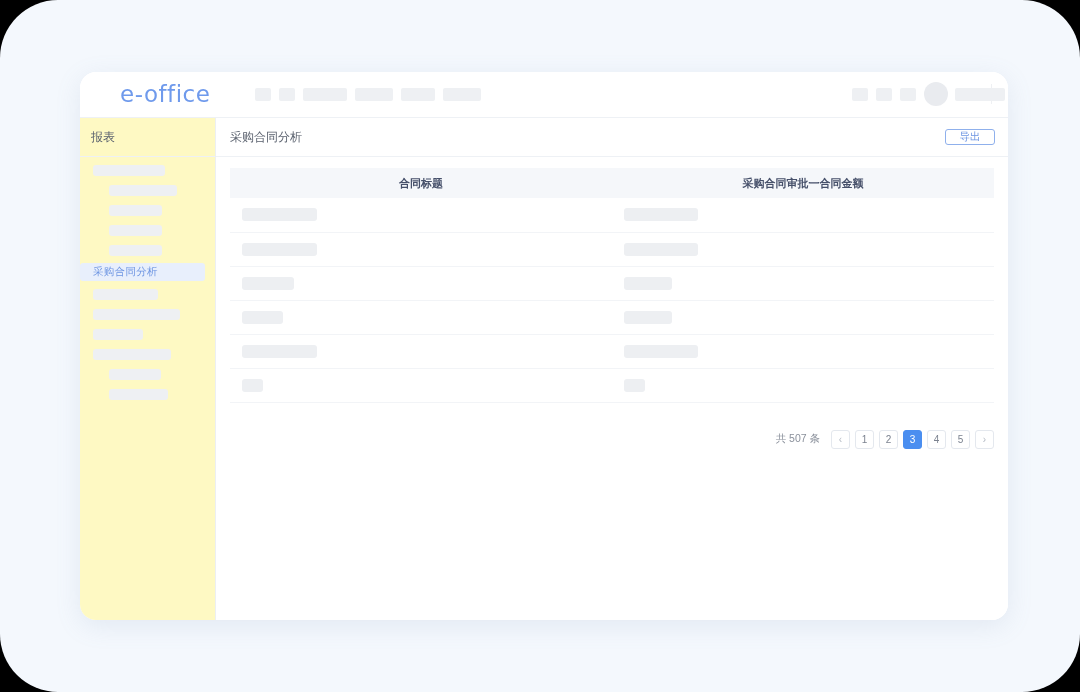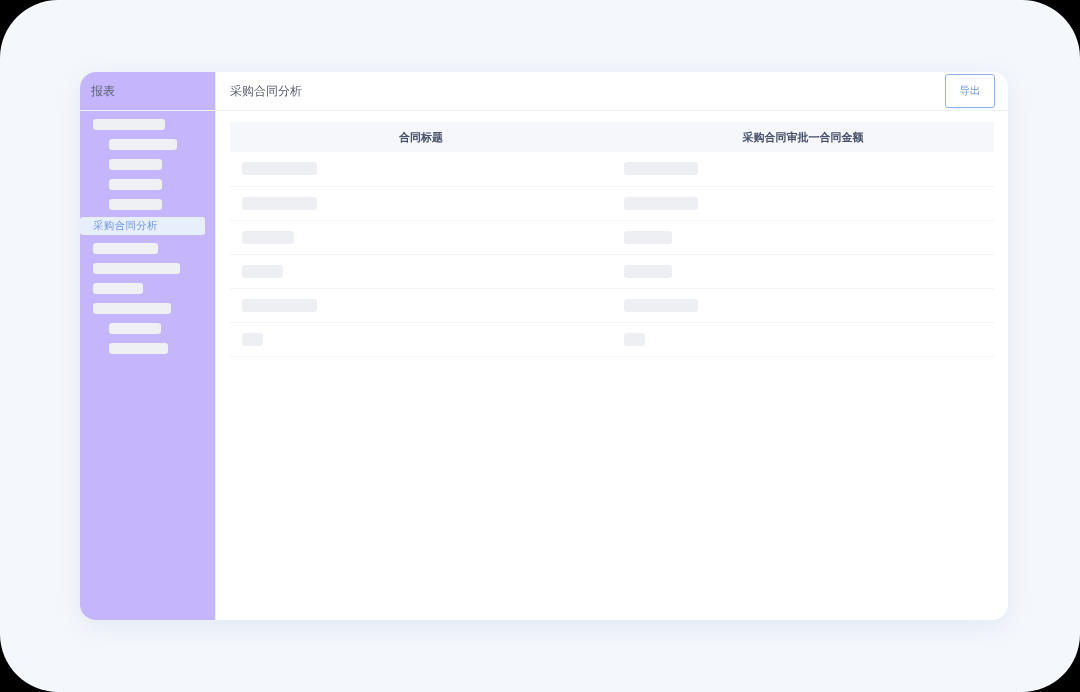--- a/index.html
+++ b/index.html
@@ -141,21 +141,21 @@
     width: 2px;
     height: 13px;
     background: #7aa2ef;
     border-radius: 1px;
   }
 
   
   #treepanel {
     width: 135px;
     min-width: 135px;
-    background: #c4b5fd;
+    background: #fef9c3;
     border-right: 1px solid #eceff3;
     position: relative;
   }
   #tree-header {
     height: 39px;
     border-bottom: 1px solid #eef1f5;
     display: flex;
     align-items: center;
     padding-left: 11px;
     box-sizing: border-box;
@@ -210,21 +210,21 @@
     justify-content: space-between;
     padding: 0 13px 0 14px;
     box-sizing: border-box;
   }
   #main-title {
     font-size: 12px;
     color: #5a616e;
   }
   #export-btn {
     width: 50px;
-    height: 34px;
+    height: 16px;
     border: 1px solid #8fb0ec;
     border-radius: 3px;
     background: #ffffff;
     color: #6d95e2;
     font-size: 10.5px;
     display: flex;
     align-items: center;
     justify-content: center;
     cursor: pointer;
     box-sizing: border-box;
@@ -299,20 +299,39 @@
     font-size: 10px;
   }
 </style>
 </head>
 <body>
 
 <div id="backdrop">
 
   <div id="app-window">
 
+    <div id="topbar">
+      <div id="brand-logo">e-office</div>
+      <div id="nav-placeholders">
+          <div class="nav-ph" style="left: 175px; width: 16px;"></div>
+          <div class="nav-ph" style="left: 199px; width: 16px;"></div>
+          <div class="nav-ph" style="left: 223px; width: 44px;"></div>
+          <div class="nav-ph" style="left: 275px; width: 38px;"></div>
+          <div class="nav-ph" style="left: 321px; width: 34px;"></div>
+          <div class="nav-ph" style="left: 363px; width: 38px;"></div>
+        </div>
+      <div id="tool-placeholders">
+          <div class="tool-ph" style="left: 772px; width: 16px;"></div>
+          <div class="tool-ph" style="left: 796px; width: 16px;"></div>
+          <div class="tool-ph" style="left: 820px; width: 16px;"></div>
+        </div>
+      <div id="topbar-divider"></div>
+      <div id="avatar"></div>
+      <div id="username-ph"></div>
+    </div>
 
     <div id="body-row">
 
 
       <div id="treepanel">
         <div id="tree-header">
           <span id="tree-header-label">报表</span>
         </div>
         <div id="tree-body">
           <div id="tree-placeholders">
@@ -395,18 +414,24 @@
                     <div class="cell-ph" style="width: 21px;"></div>
                   </td>
                   <td>
                     <div class="cell-ph" style="width: 21px;"></div>
                   </td>
                 </tr>
               </tbody>
           </table>
         </div>
 
+        <div id="pagination">
+          <span id="page-total">共 507 条</span>
+          <div class="page-btn page-arrow">‹</div>
+          <div id="page-number-list" style="display:contents"><div class="page-btn">1</div><div class="page-btn">2</div><div class="page-btn active">3</div><div class="page-btn">4</div><div class="page-btn">5</div></div>
+          <div class="page-btn page-arrow">›</div>
+        </div>
 
       </div>
 
     </div>
   </div>
 </div>
 
 </body></html>

